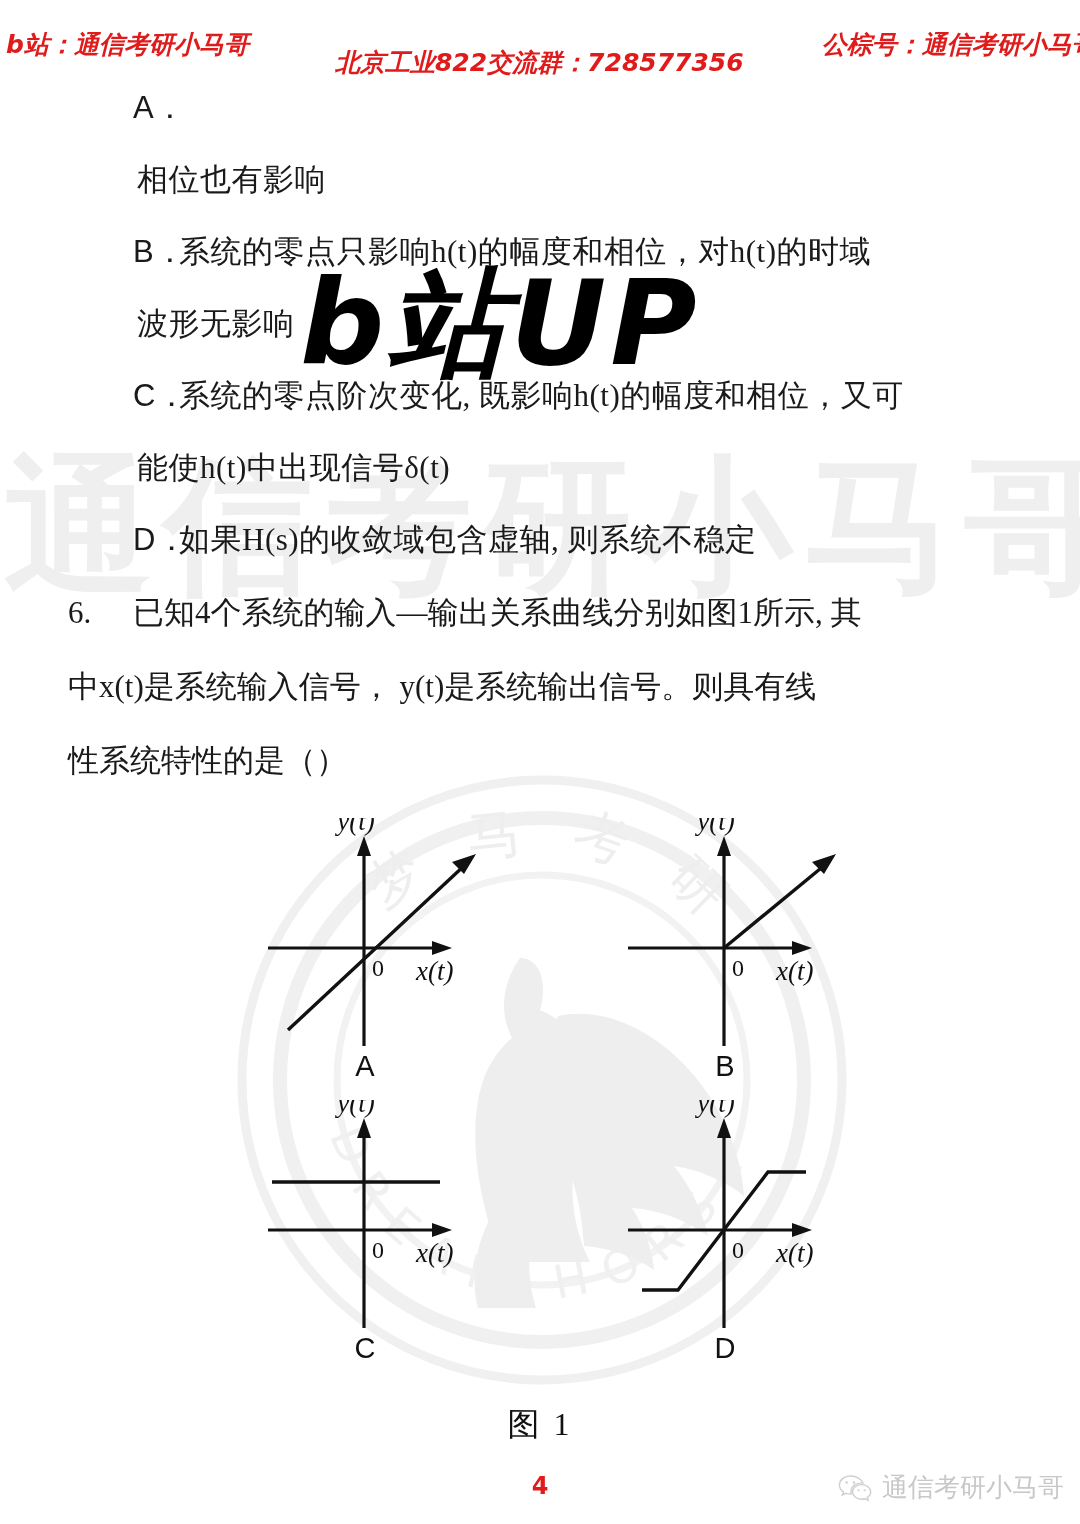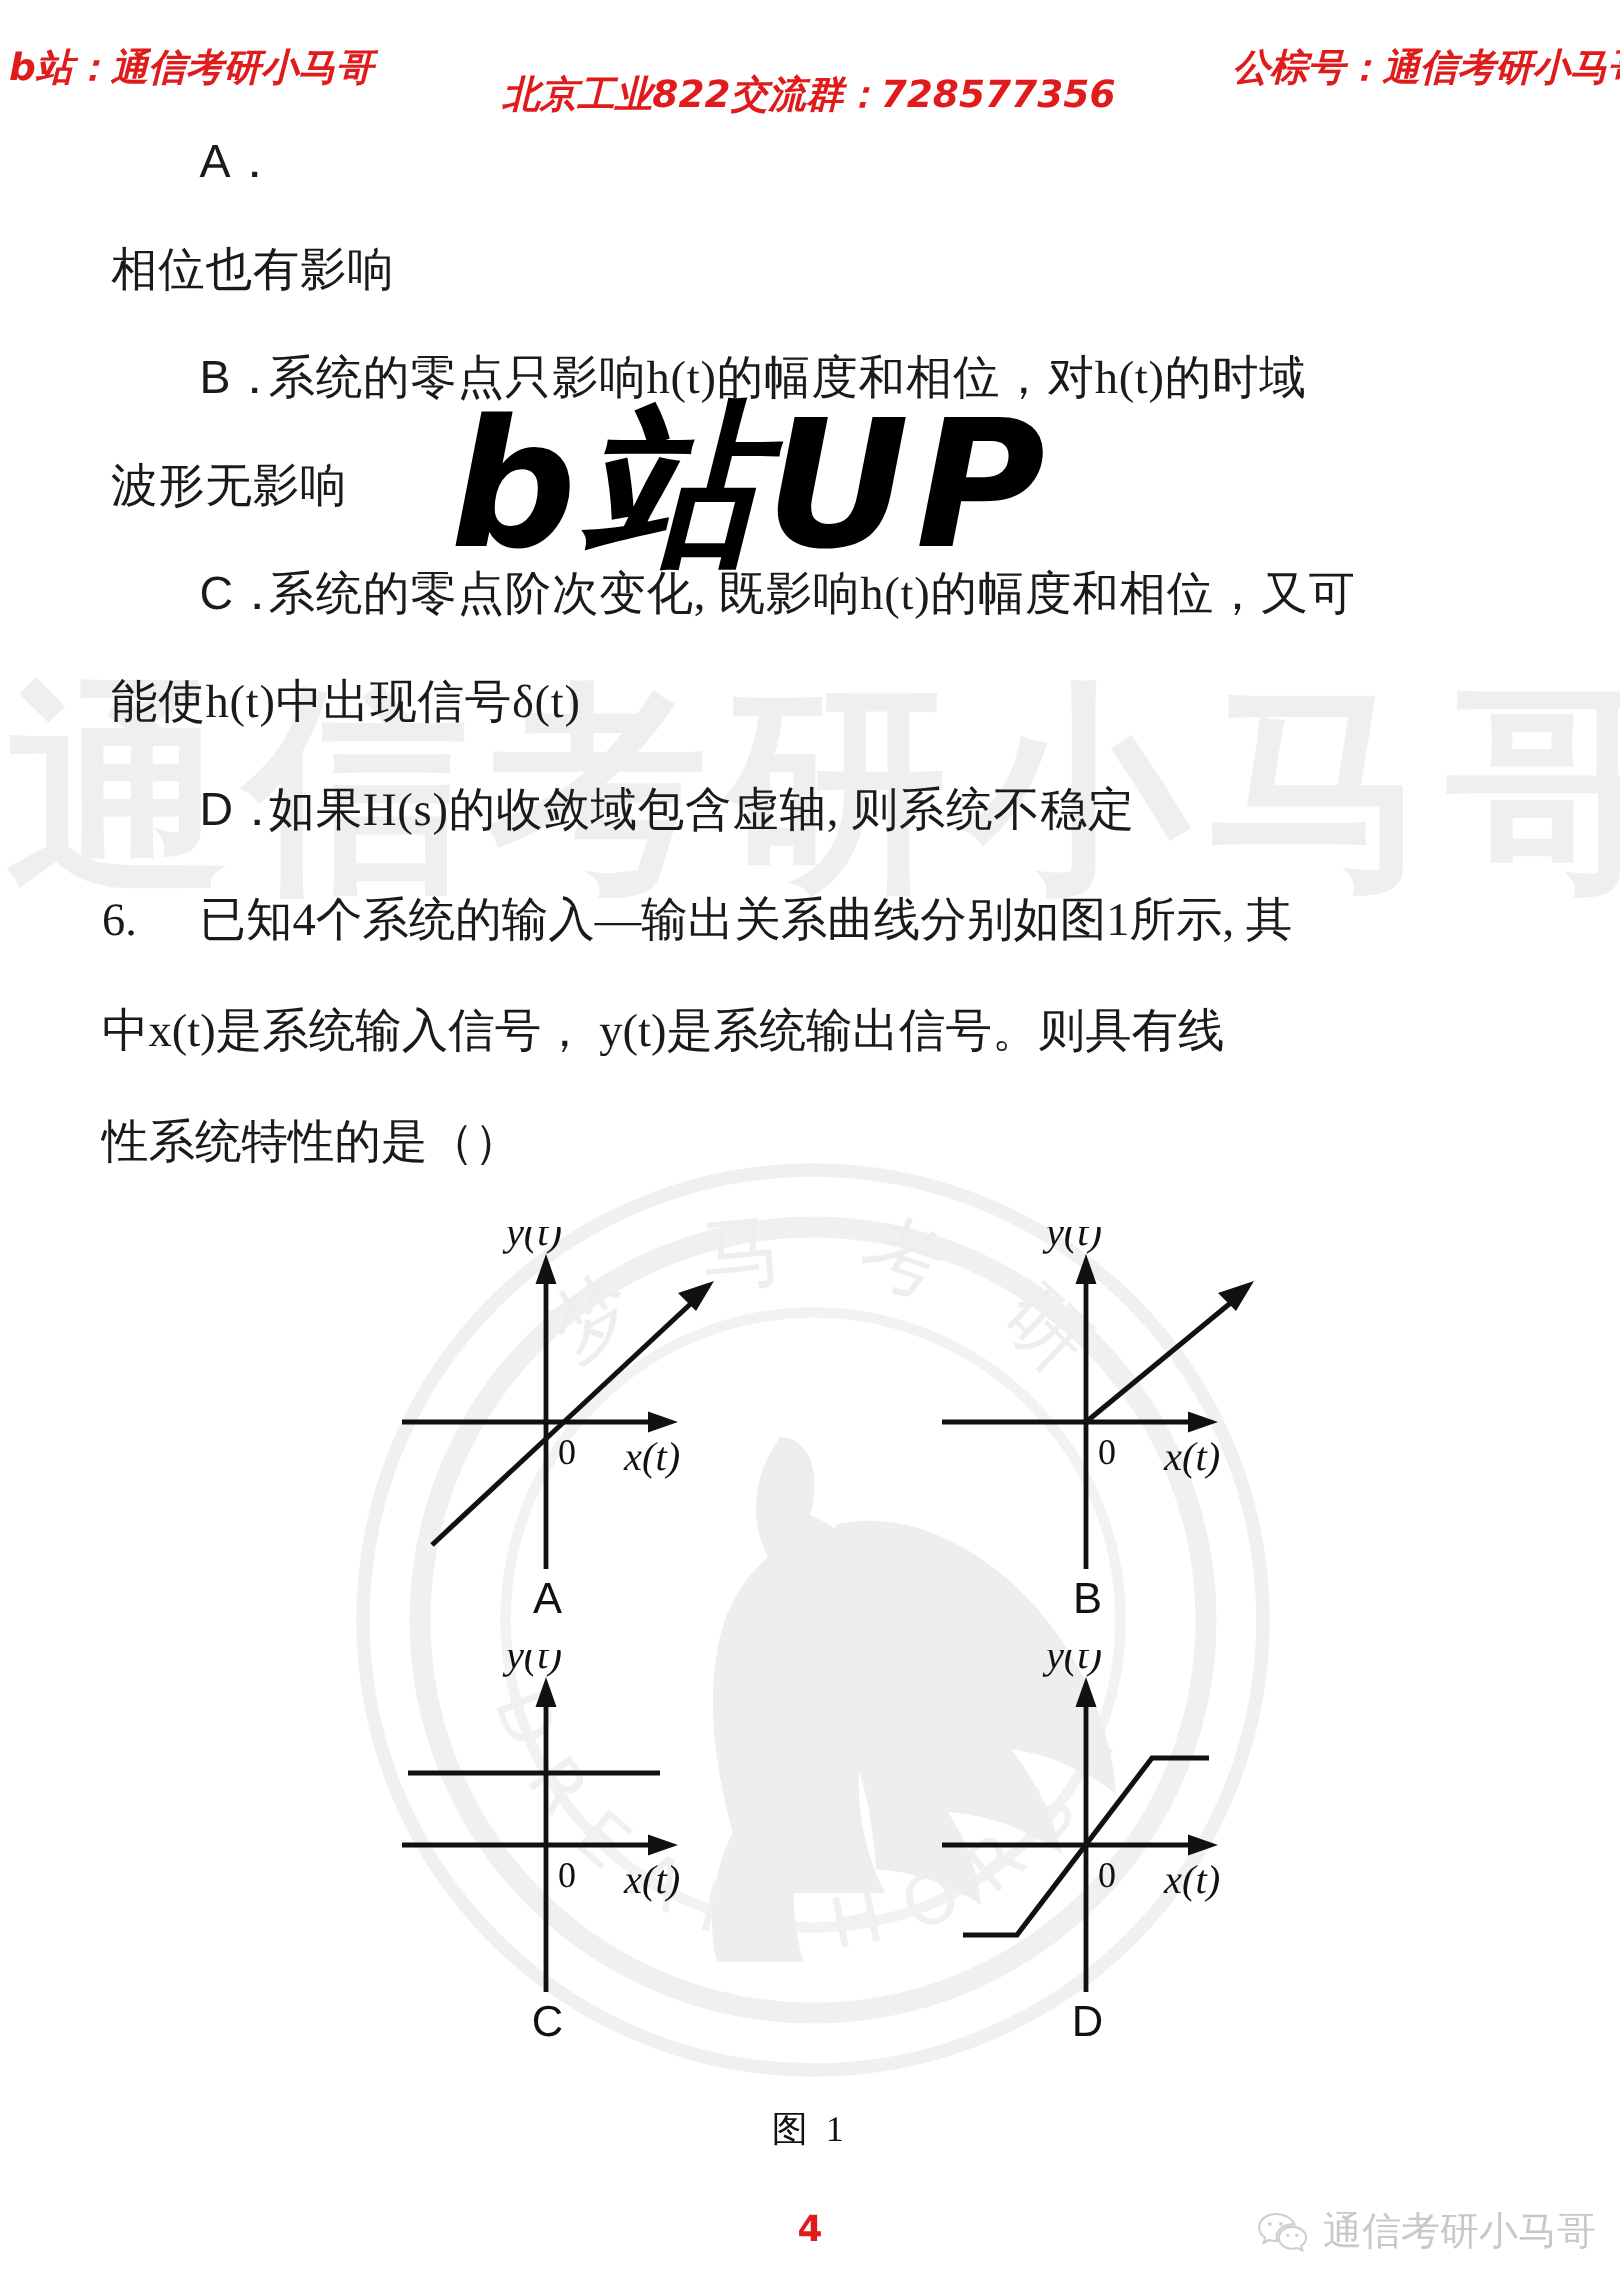--- a/index.html
+++ b/index.html
@@ -90,21 +90,21 @@
   .opt-line {
     display: flex;
     align-items: flex-start;
     font-size: 31px;
     line-height: 72px;
     color: #1a1a1a;
     padding-left: 133px;
     letter-spacing: 0.5px;
     white-space: nowrap;
   }
-  .opt-line.indent { padding-left: 74px; }
+  .opt-line.indent { padding-left: 107px; margin-left: 30px; }
 
   .opt-label {
     width: 46px;
     flex: 0 0 46px;
     font-family: "Liberation Sans", sans-serif;
     font-weight: normal;
   }
 
   .q-line {
     display: flex;
@@ -151,21 +151,21 @@
   }
   .pl-ab { top: 232px; left: -38px; }
   .pl-cd { top: 232px; left: -38px; }
 
   .fig-caption {
     position: absolute;
     top: 1403px;
     left: 0;
     width: 1080px;
     text-align: center;
-    font-size: 24px;
+    font-size: 32px;
     color: #111;
     z-index: 4;
     letter-spacing: 3px;
   }
 
   
   .footer {
     position: absolute;
     bottom: 0px;
     left: 0;

